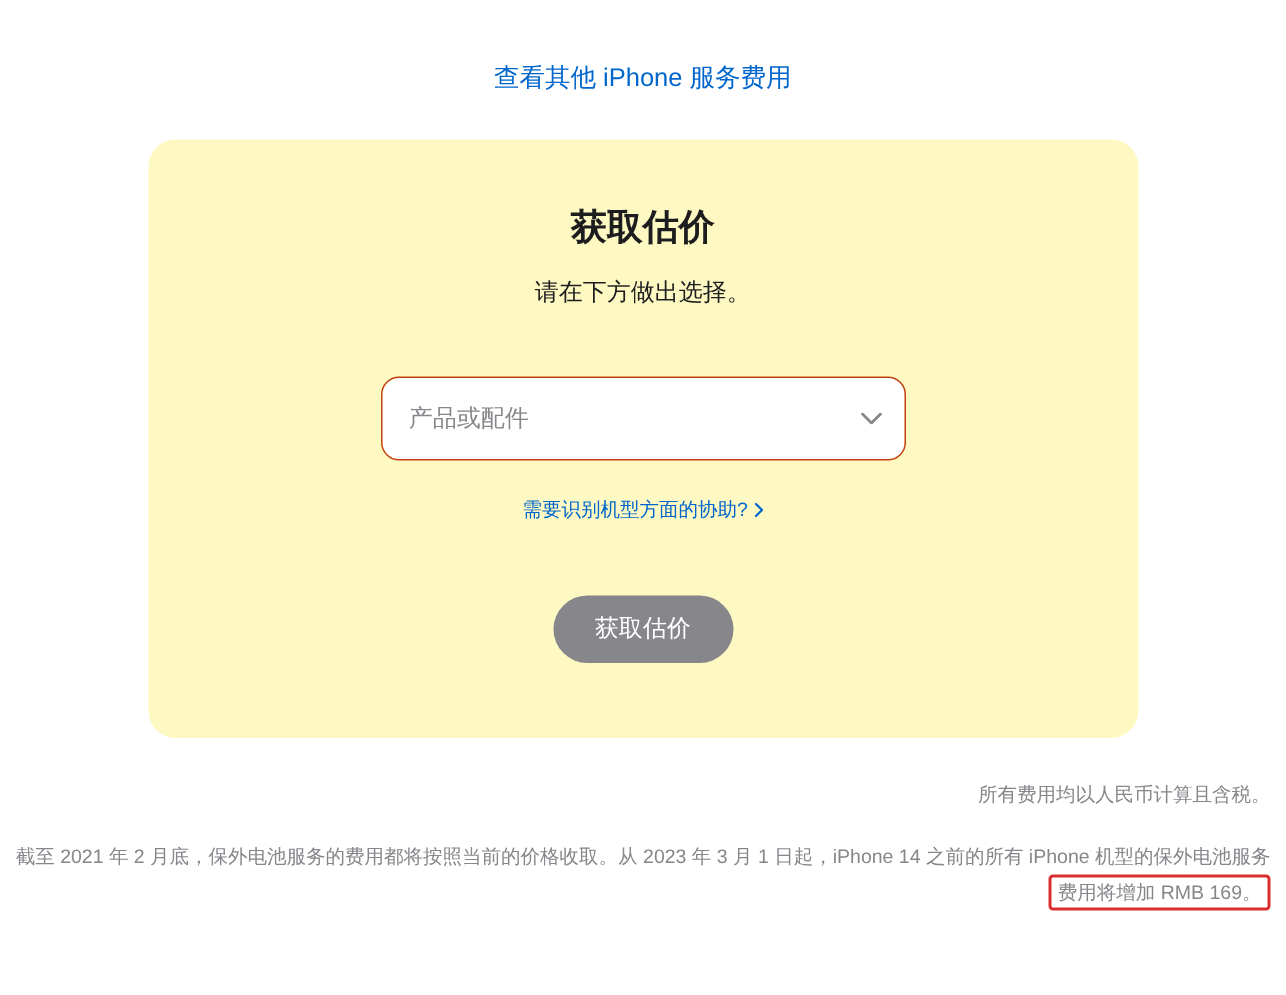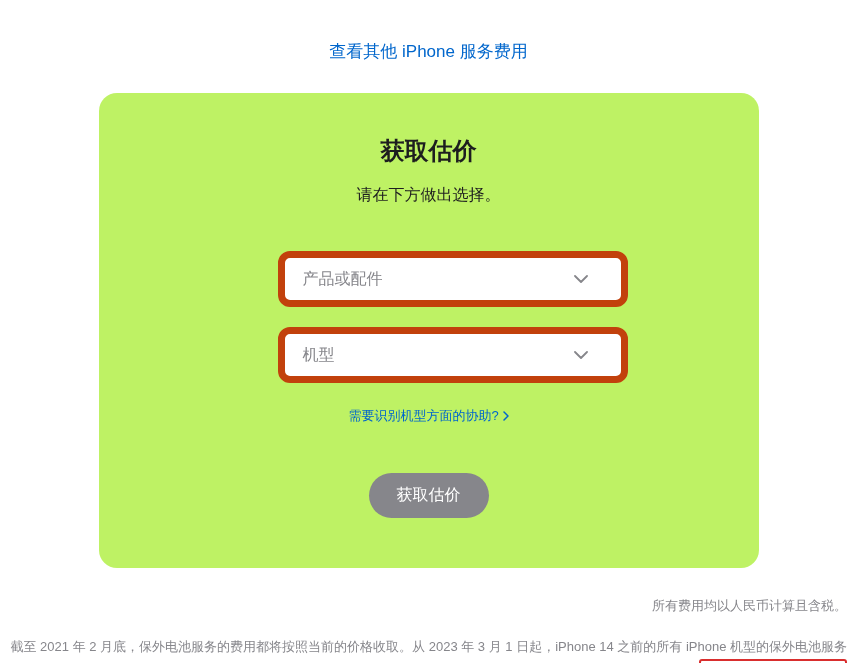--- a/index.html
+++ b/index.html
@@ -20,21 +20,21 @@
     }
     .top-link a {
       color: #0066cc;
       text-decoration: none;
       font-size: 17px;
       margin-top: 13px;
     }
     .card {
       width: 660px;
       margin: 0 auto;
-      background: #bef264;
+      background: #fef9c3;
       border-radius: 18px;
       padding: 42px 50px 50px 50px;
       text-align: center;
     }
     .card-title {
       font-size: 24px;
       font-weight: 600;
       color: #1d1d1f;
       margin-bottom: 18px;
     }
@@ -49,31 +49,30 @@
       width: 350px;
       margin: 0 auto 20px auto;
     }
     .select-wrap:last-of-type {
       margin-bottom: 16px;
     }
     .select {
       width: 100%;
       height: 56px;
       background: #fff;
-      border: 7px solid #c2410c;
+      border: 1px solid #c2410c;
       border-radius: 12px;
       padding: 0 40px 0 18px;
       font-size: 16px;
       color: #86868b;
       text-align: left;
       cursor: pointer;
       display: flex;
       align-items: center;
       position: relative;
-      margin-left: 24px;
     }
     .chevron {
       position: absolute;
       right: 16px;
       top: 50%;
       transform: translateY(-50%);
       pointer-events: none;
     }
     .chevron svg {
       width: 14px;
@@ -139,30 +138,20 @@
     <div class="select">
       <span>产品或配件</span>
     </div>
     <span class="chevron">
       <svg viewBox="0 0 14 8" fill="none">
           <path d="M1 1l6 6 6-6" stroke="#86868b" stroke-width="1.8" stroke-linecap="round" stroke-linejoin="round"></path>
         </svg>
     </span>
   </div>
 
-  <div class="select-wrap">
-    <div class="select">
-      <span>机型</span>
-    </div>
-    <span class="chevron">
-      <svg viewBox="0 0 14 8" fill="none">
-          <path d="M1 1l6 6 6-6" stroke="#86868b" stroke-width="1.8" stroke-linecap="round" stroke-linejoin="round"></path>
-        </svg>
-    </span>
-  </div>
 
   <a href="#" class="help-link">
     <span>需要识别机型方面的协助?</span>
     <span class="chev-right">
       <svg viewBox="0 0 6 10" fill="none">
           <path d="M1 1l4 4-4 4" stroke="#0066cc" stroke-width="1.5" stroke-linecap="round" stroke-linejoin="round"></path>
         </svg>
     </span>
   </a>
 

